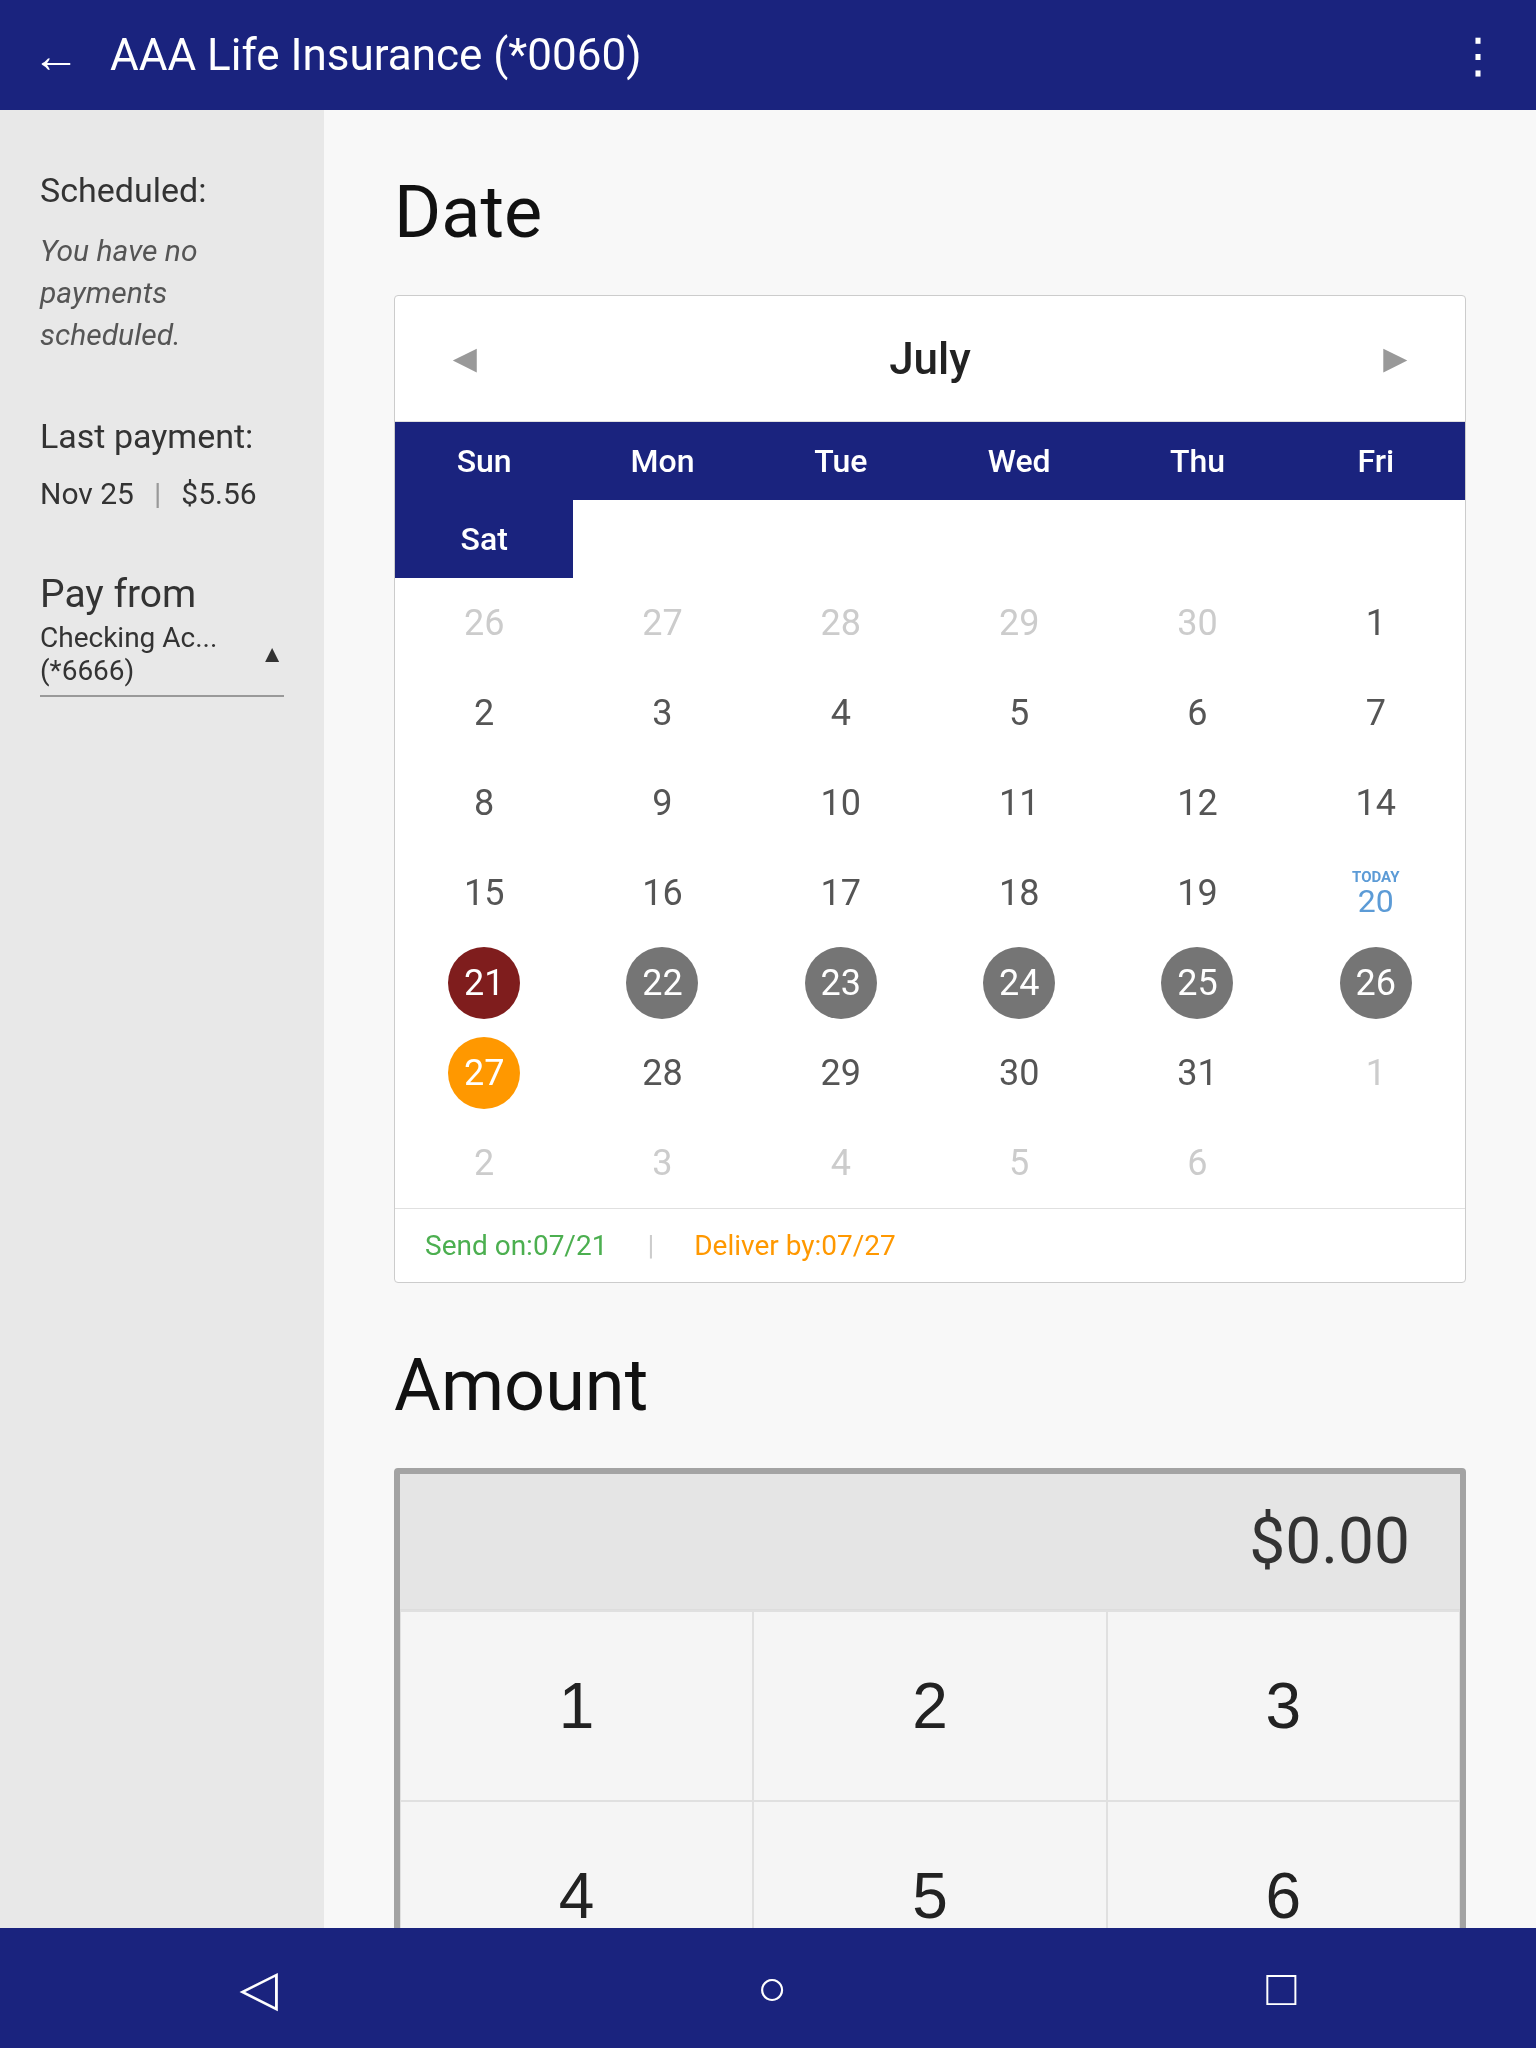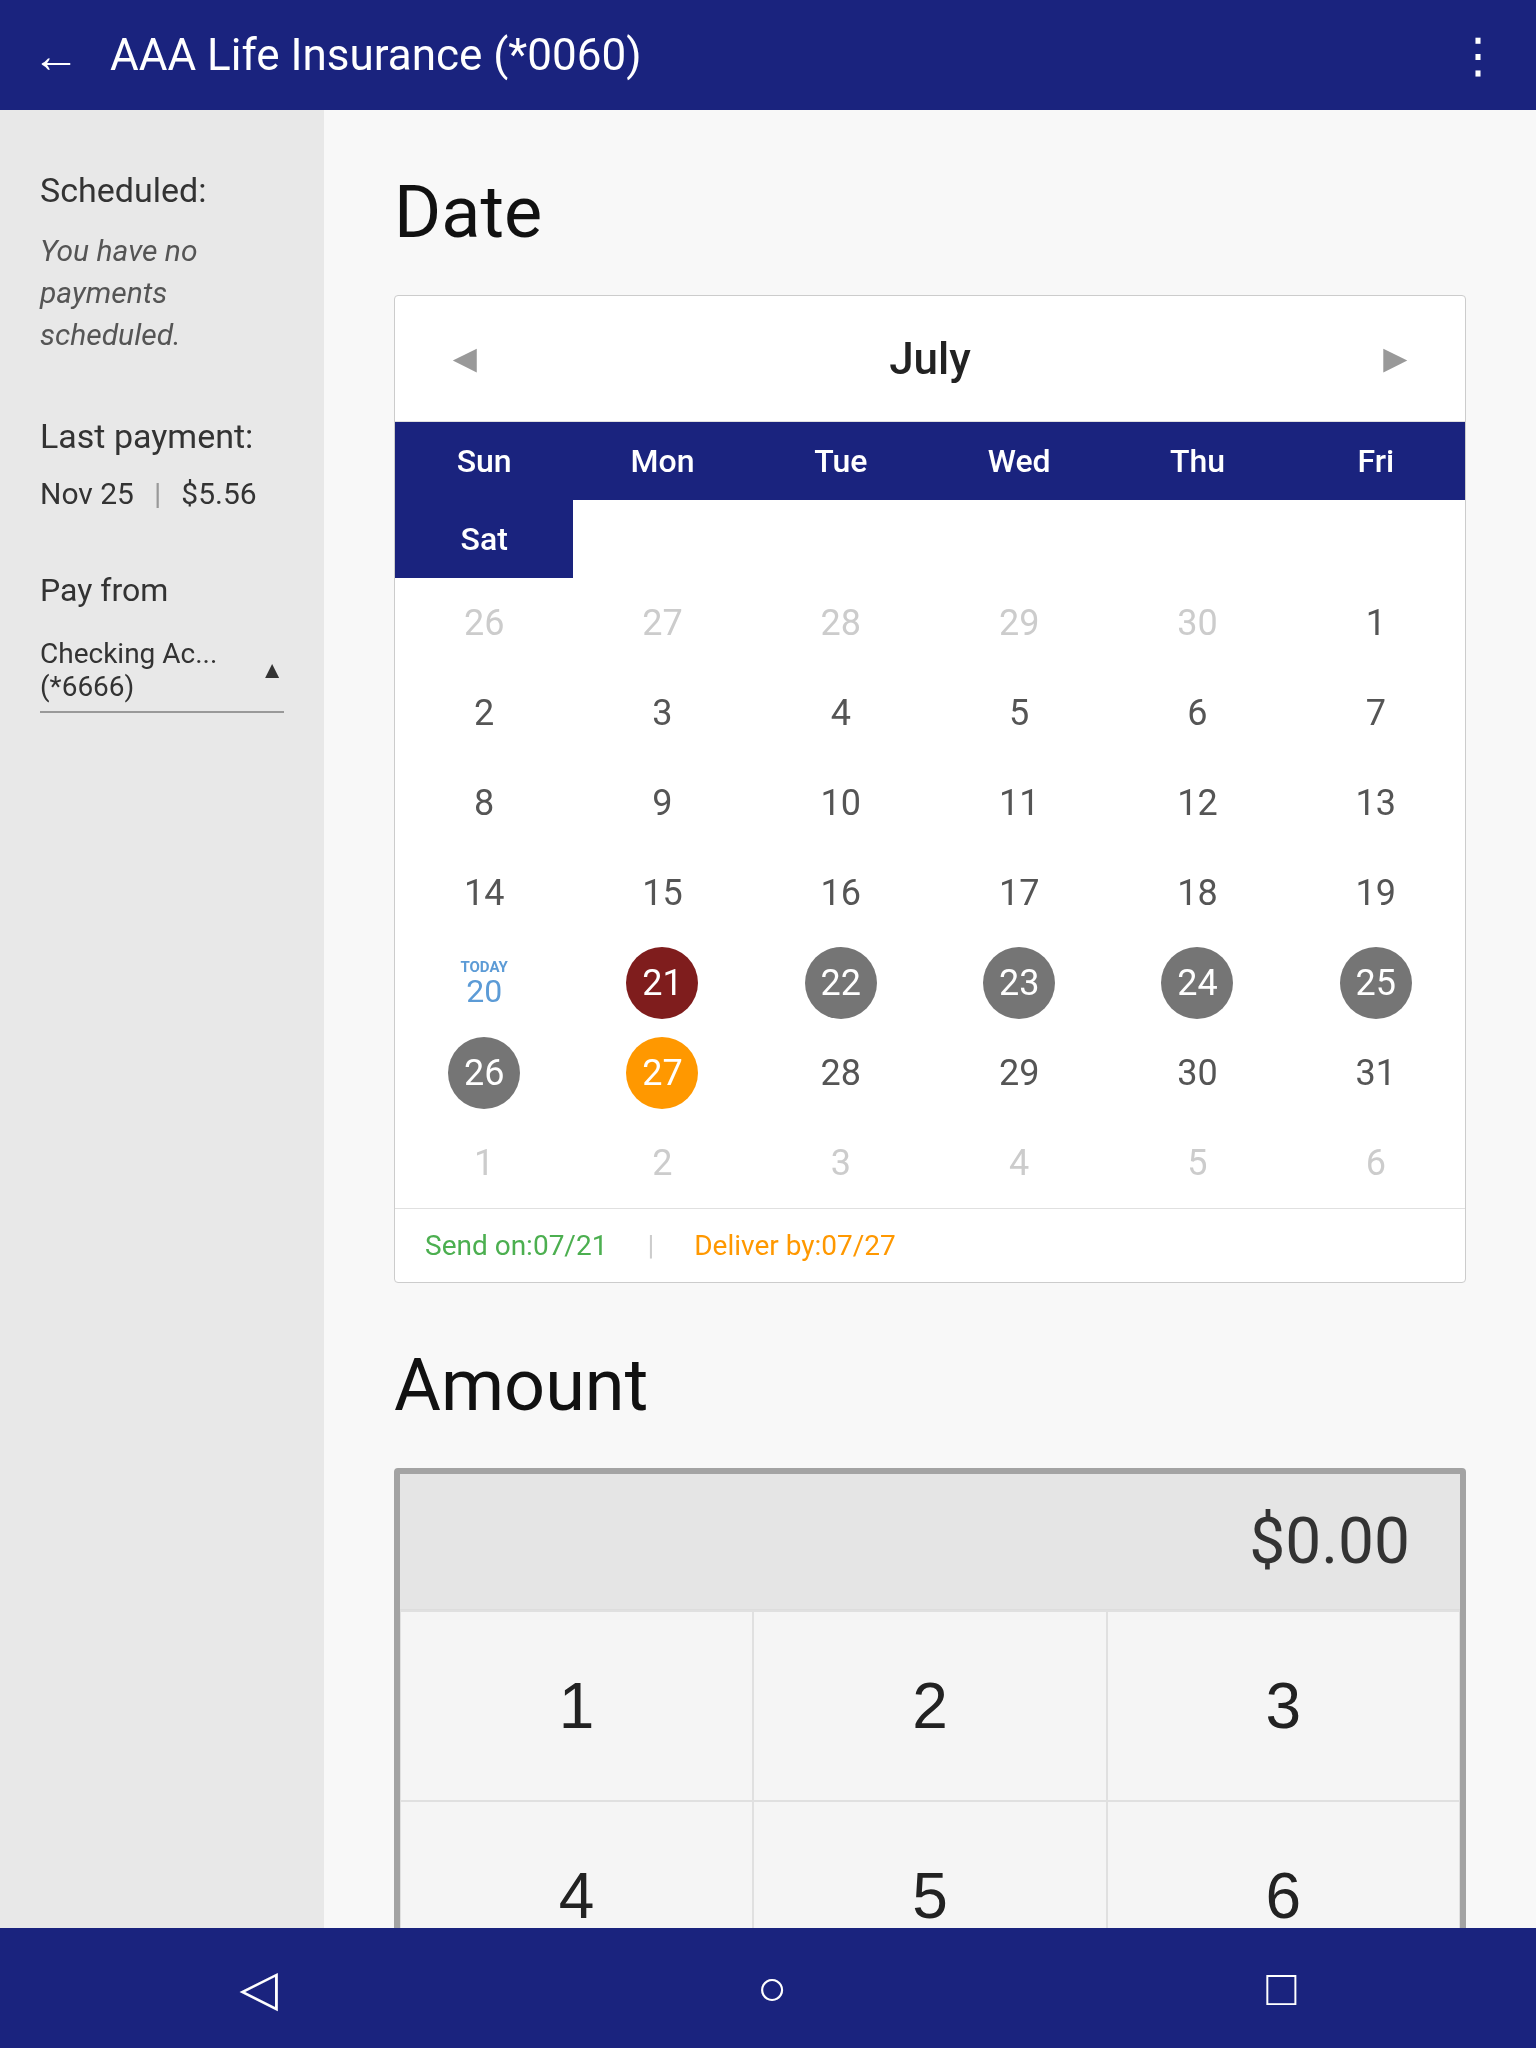--- a/index.html
+++ b/index.html
@@ -74,23 +74,23 @@
       font-size: 30px;
       color: #333;
       display: flex;
       align-items: center;
       gap: 20px;
     }
     .sidebar-divider {
       color: #999;
     }
     .sidebar-pay-from-label {
-      font-size: 32px;
-      color: #333;
-      margin-bottom: 28px;
+      font-size: 39px;
+      color: #333;
+      margin-bottom: 4px;
     }
     .account-dropdown {
       position: relative;
       display: flex;
       align-items: center;
       border-bottom: 2px solid #999;
       padding-bottom: 8px;
     }
     .account-dropdown-text {
       font-size: 28px;
@@ -371,23 +371,20 @@
             <div class="day-inner active">9</div>
           </div>
           <div class="day-cell">
             <div class="day-inner active">10</div>
           </div>
           <div class="day-cell">
             <div class="day-inner active">11</div>
           </div>
           <div class="day-cell">
             <div class="day-inner active">12</div>
-          </div>
-          <div class="day-cell">
-            <div class="day-inner active">13</div>
           </div>
           <div class="day-cell">
             <div class="day-inner active">14</div>
           </div>
           <div class="day-cell">
             <div class="day-inner active">15</div>
           </div>
           <div class="day-cell">
             <div class="day-inner active">16</div>
           </div>

